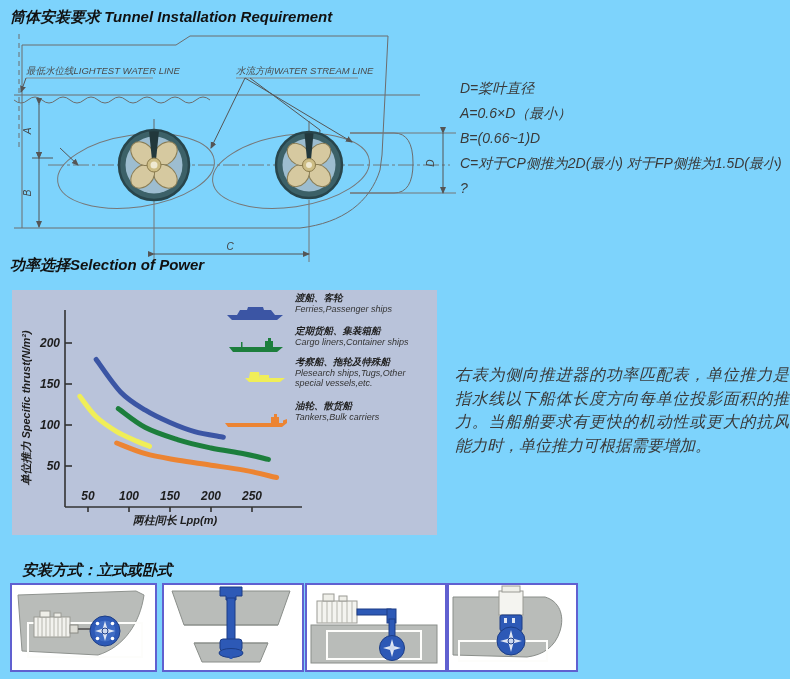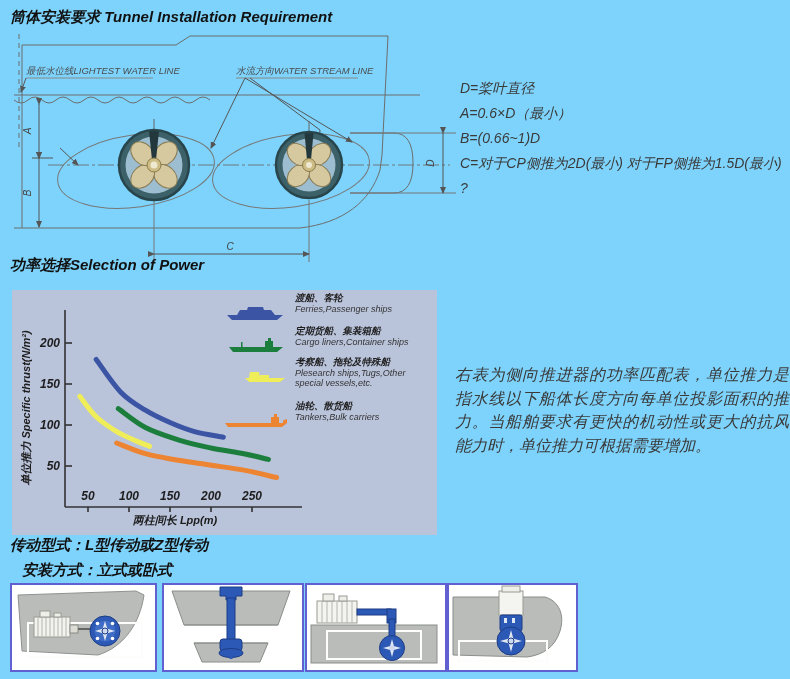--- a/index.html
+++ b/index.html
@@ -194,21 +194,20 @@
       <text class="legen" x="283" y="86">Plesearch ships,Tugs,Other</text>
       <text class="legen" x="283" y="96">special vessels,etc.</text>
 
       <text class="legzh" x="283" y="119">油轮、散货船</text>
       <text class="legen" x="283" y="130">Tankers,Bulk carriers</text>
     </g>
   </svg>
 
   <div class="note">右表为侧向推进器的功率匹配表，单位推力是指水线以下船体长度方向每单位投影面积的推力。当船舶要求有更快的机动性或更大的抗风能力时，单位推力可根据需要增加。</div>
 
-  <div class="h1" style="left:10px;top:536px;">传动型式：L型传动或Z型传动</div>
   <div class="h1" style="left:22px;top:561px;">安装方式：立式或卧式</div>
 
   <div class="thumb" style="left:10px;width:143px;">
     <svg width="143" height="85" viewBox="0 0 143 85">
       <path d="M6,10 L124,6 L132,10 C128,38 112,62 86,70 L10,66 Z" fill="#b9bcb9" stroke="#8f938f"></path>
       <rect x="16" y="38" width="114" height="34" fill="none" stroke="#fdfdfb" stroke-width="2"></rect>
       <g>
         <rect x="22" y="32" width="36" height="20" fill="#f2f2ee" stroke="#9a9a94"></rect>
         <path d="M26,32 V52 M30,32 V52 M34,32 V52 M38,32 V52 M42,32 V52 M46,32 V52 M50,32 V52 M54,32 V52" stroke="#b6b6ae" stroke-width="1"></path>
         <rect x="28" y="26" width="10" height="6" fill="#efefe9" stroke="#9a9a94"></rect>

